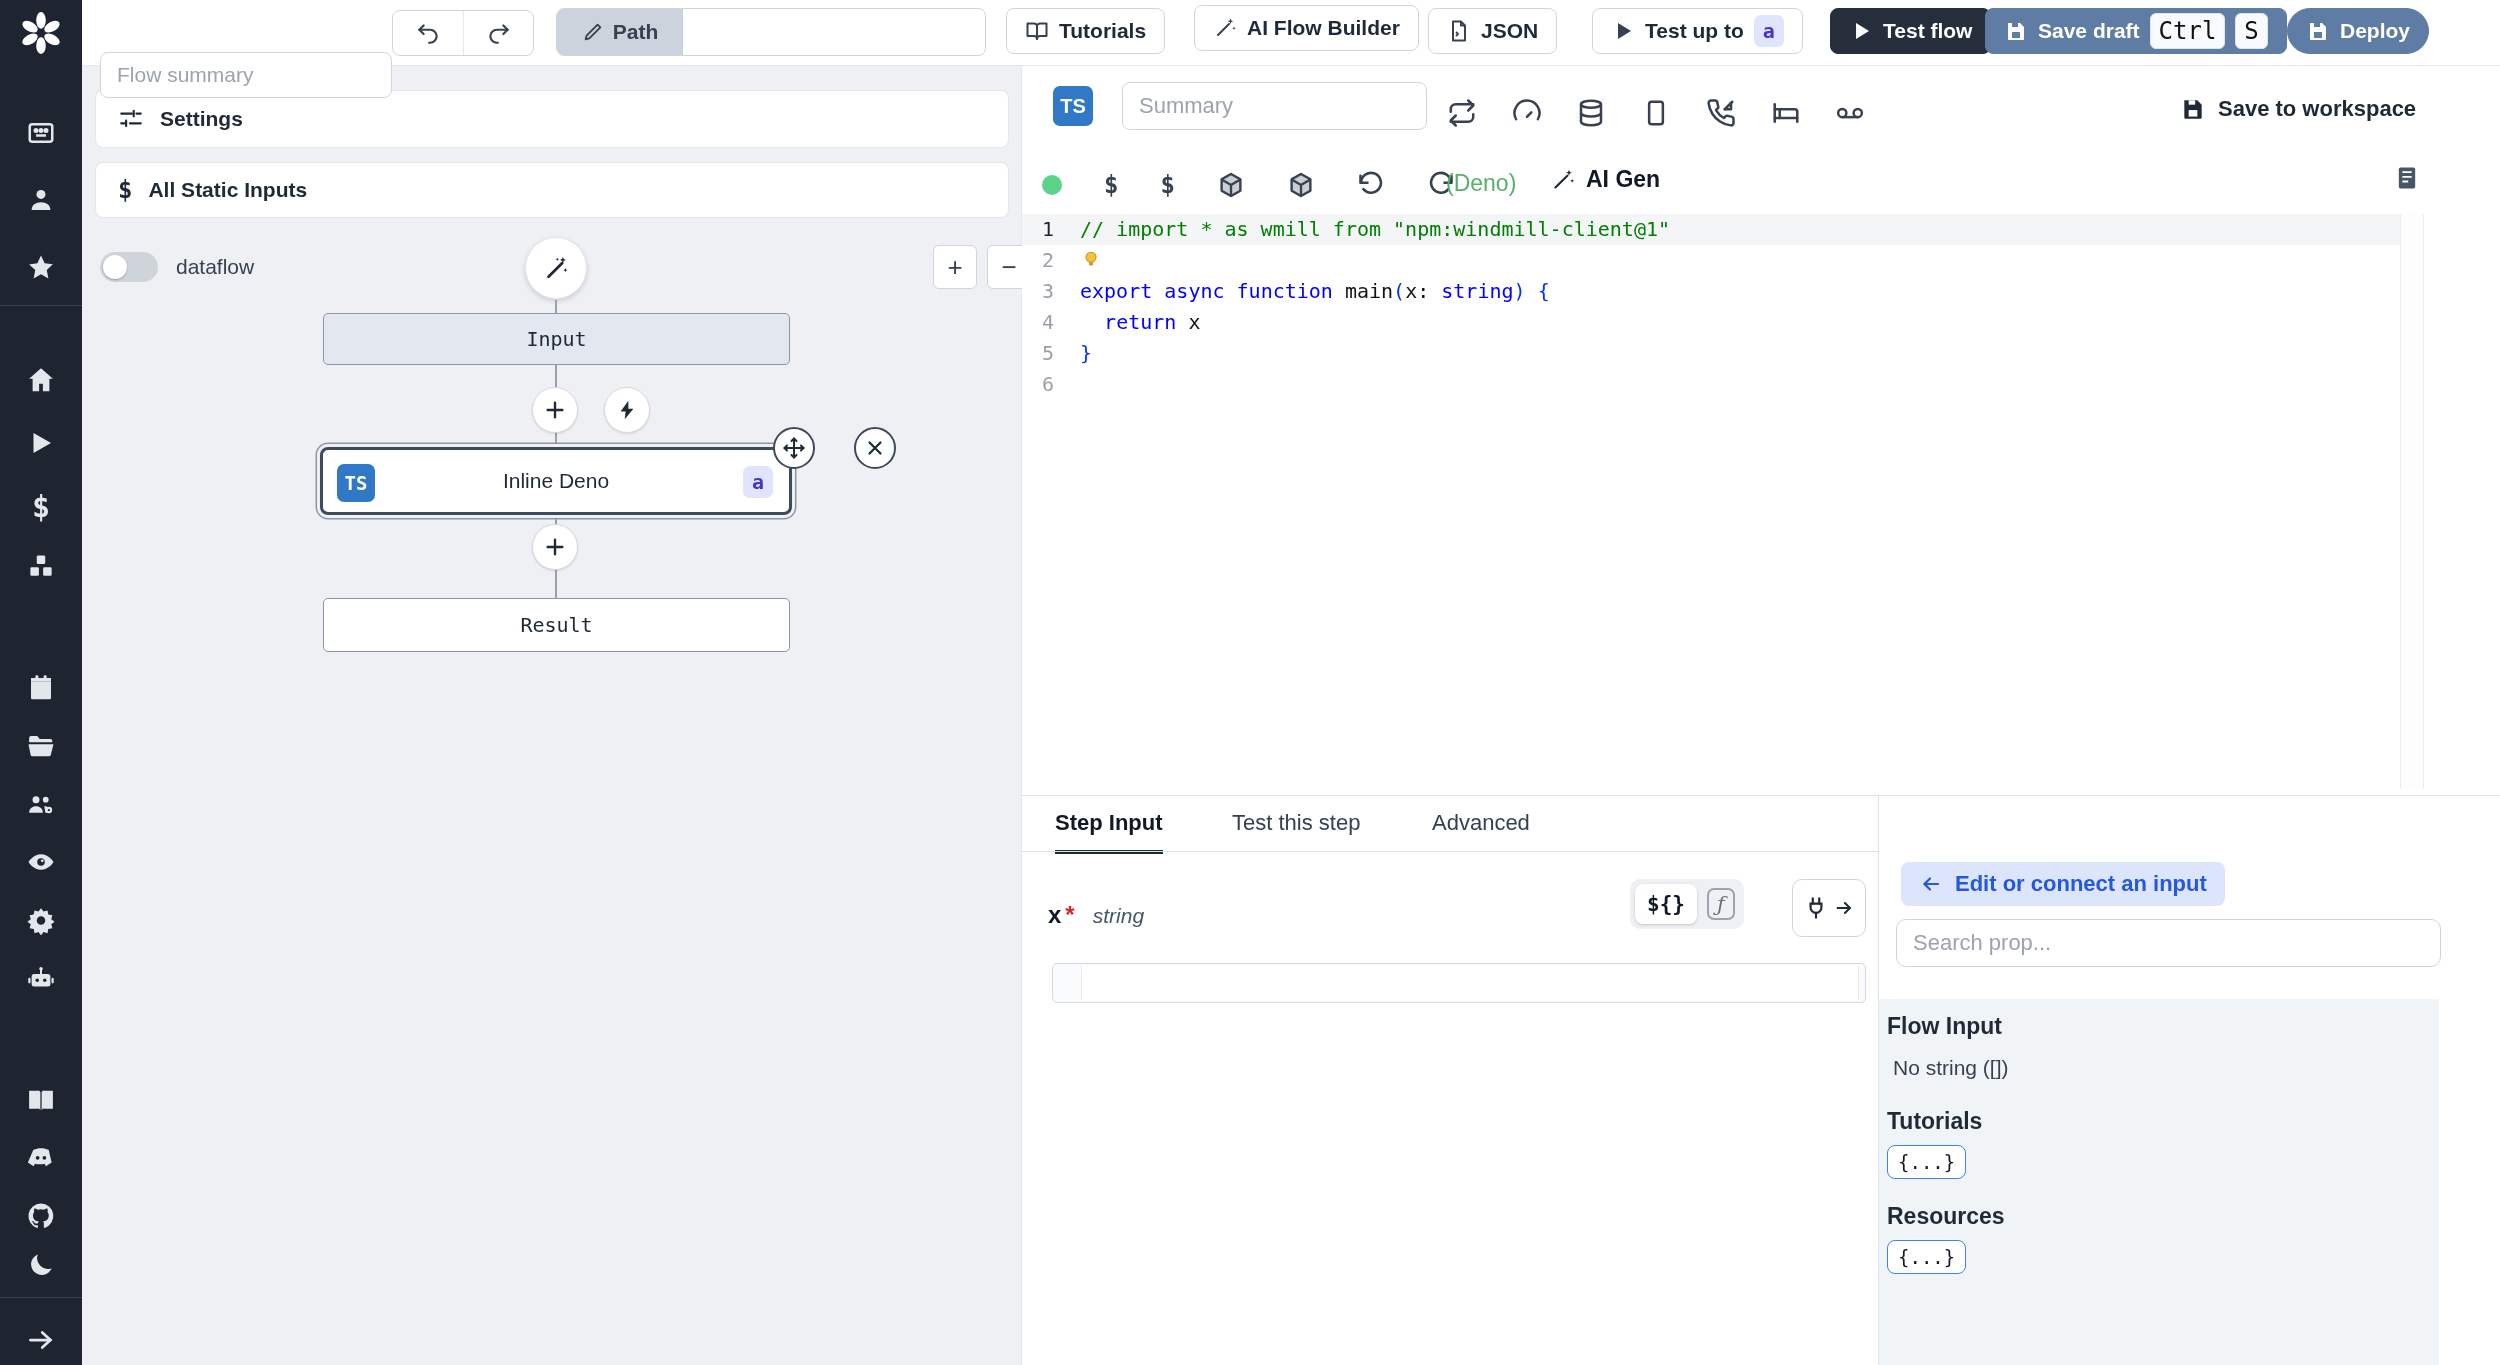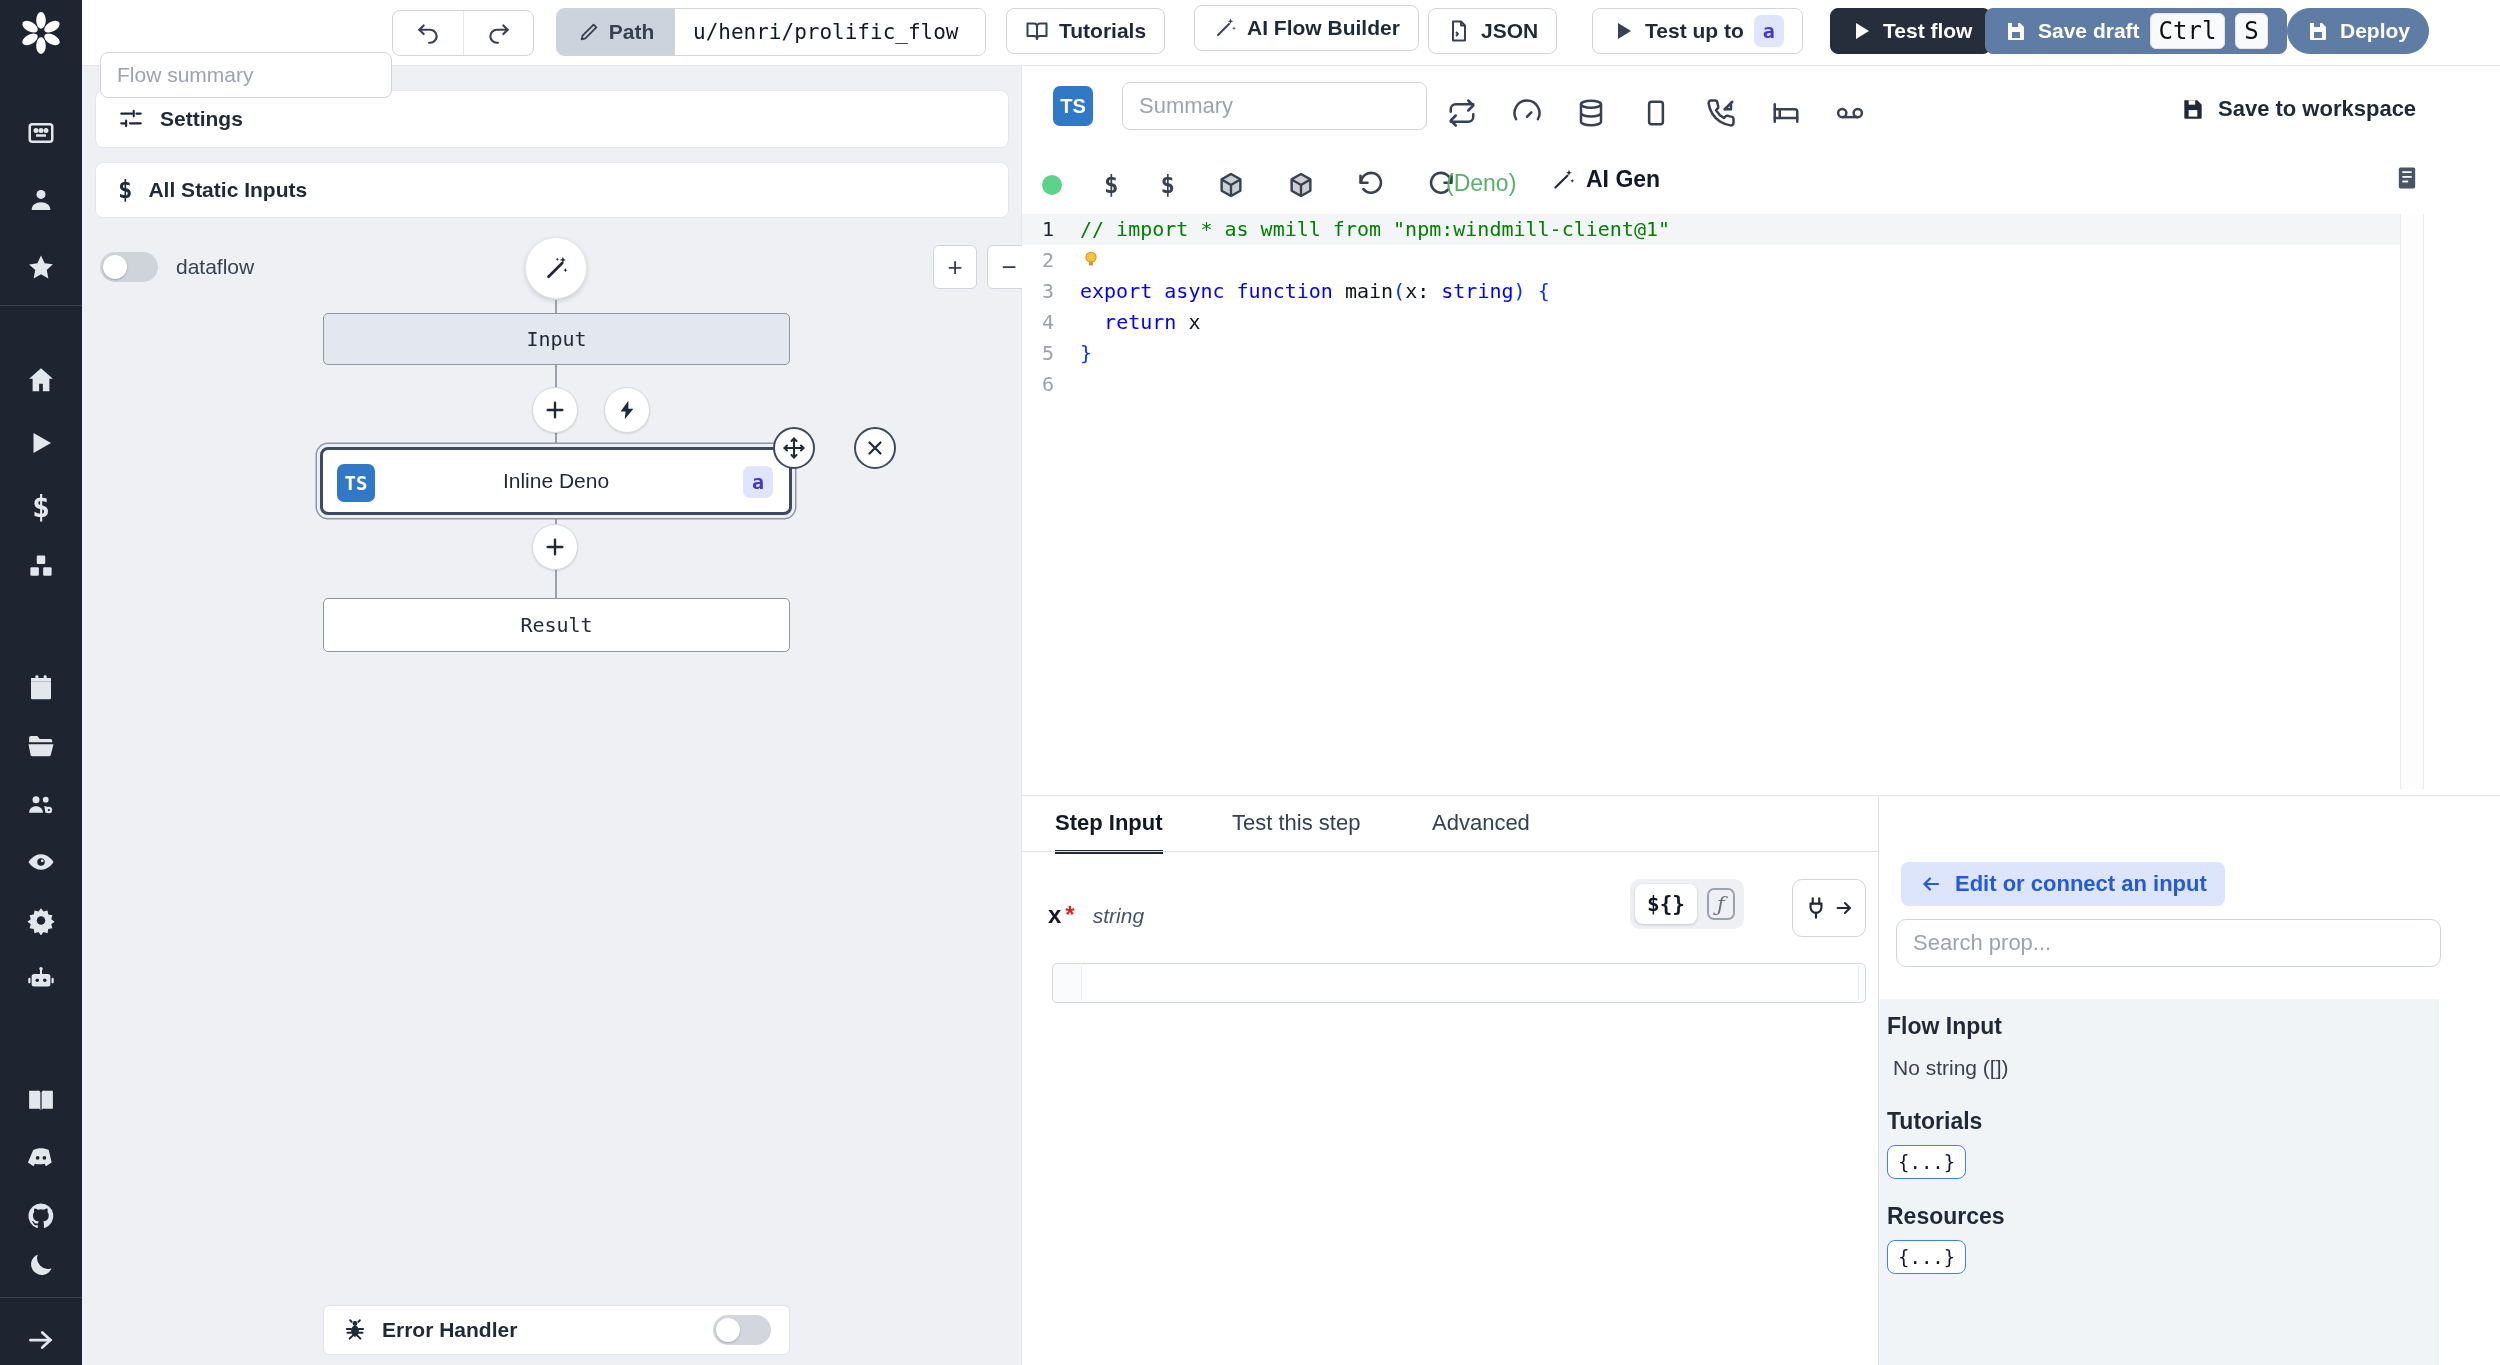--- a/index.html
+++ b/index.html
@@ -239,21 +239,20 @@
 
     <div class="abs" style="left:474px; top:8px; width:430px; height:48px; border:1px solid #d1d5db; border-radius:8px; display:flex; overflow:hidden; background:#fff;">
       <div style="width:126px; background:#ccd3dd; display:flex; align-items:center; justify-content:center; gap:9px; font-size:21px; font-weight:700; color:#374151; cursor:pointer;">
         <span style="width:22px;height:22px;">
             <svg viewBox="0 0 24 24" fill="none" stroke="currentColor" stroke-width="2" stroke-linejoin="round">
               <path d="M4 20l1-4L17 4l3 3L8 19z"></path>
             </svg>
           </span>
         <span>Path</span>
       </div>
-      <input class="mono" style="flex: 1 1 0%; border: none; outline: none; font-size: 21px; color: rgb(17, 24, 39); padding: 0px 18px;" value="u/henri/prolific_flow">
     </div>
 
     <button class="btn" style="left:924px; top:8px;">
       <span class="bi">
           <svg viewBox="0 0 24 24" fill="none" stroke="currentColor" stroke-width="2" stroke-linejoin="round">
             <path d="M2.5 4.5h6.5a3 3 0 0 1 3 3V20a3 3 0 0 0-3-3H2.5z"></path>
             <path d="M21.5 4.5H15a3 3 0 0 0-3 3V20a3 3 0 0 1 3-3h6.5z"></path>
           </svg>
         </span>
       <span>Tutorials</span>
@@ -418,33 +417,20 @@
           <svg viewBox="0 0 24 24" fill="none" stroke="currentColor" stroke-width="2.6" stroke-linecap="round">
             <path d="M12 4v16M4 12h16"></path>
           </svg>
         </span>
     </div>
 
     <div class="node" style="left:241px; top:532px; width:467px; height:54px;">
       <span>Result</span>
     </div>
 
-    <div class="abs" style="left:241px; top:1239px; width:467px; height:50px; background:#fff; border:1px solid #e0e3e8; border-radius:6px; display:flex; align-items:center; padding:0 18px; gap:14px;">
-      <span style="width:26px; height:26px; color:#1f2937;">
-          <svg viewBox="0 0 24 24" fill="currentColor">
-            <ellipse cx="12" cy="13" rx="3.6" ry="5.2"></ellipse>
-            <circle cx="12" cy="6" r="2.2"></circle>
-            <path d="M9 4.5L7.5 3M15 4.5L16.5 3M8.4 11H4.5M8.4 14.5H5M15.6 11h3.9M15.6 14.5H19M9.5 17.5L7 20M14.5 17.5L17 20" stroke="currentColor" stroke-width="1.8" fill="none" stroke-linecap="round"></path>
-          </svg>
-        </span>
-      <span style="font-size:21px; font-weight:700; color:#1f2937; flex:1;">Error Handler</span>
-      <div class="toggle" style="background:#d3d7dd;">
-          <div class="knob"></div>
-        </div>
-    </div>
   </section>
 
   <section id="editorpanel">
 
     <span class="ts-badge" style="position:absolute; left:31px; top:20px; width:40px; height:40px; font-size:20px;">TS</span>
 
     <input class="tb-input" style="left: 100px; top: 16px; width: 305px; height: 48px; font-size: 22px;" placeholder="Summary">
 
     <span class="eh-ic" style="left:425px; top:32px;">
         <svg viewBox="0 0 24 24" fill="none" stroke="currentColor" stroke-width="2" stroke-linecap="round" stroke-linejoin="round">

